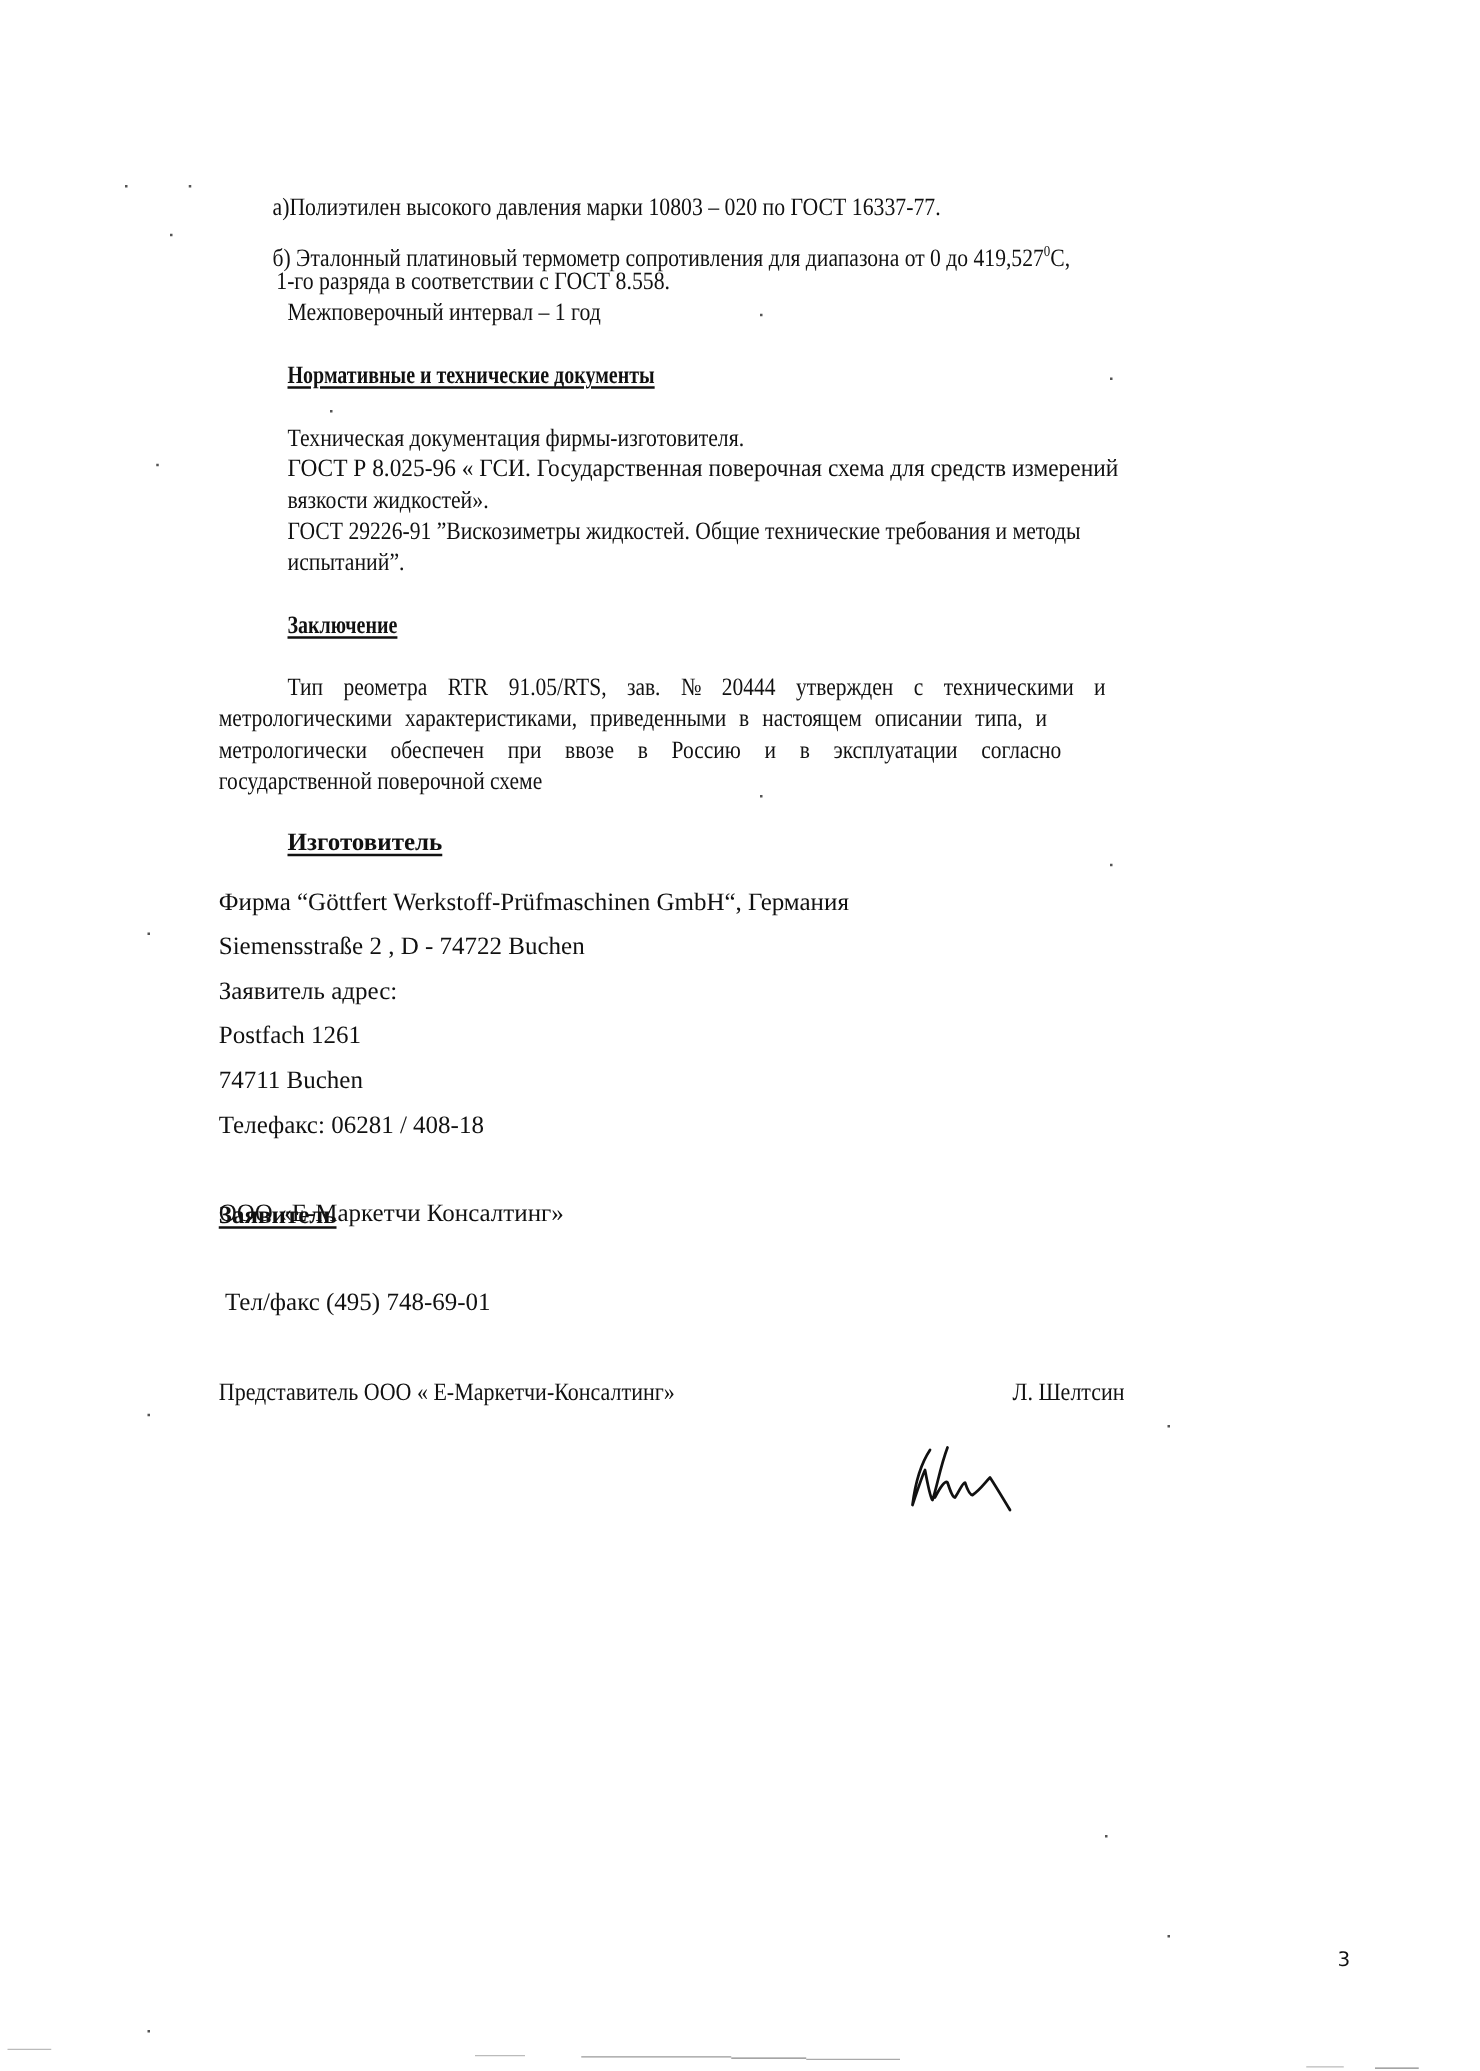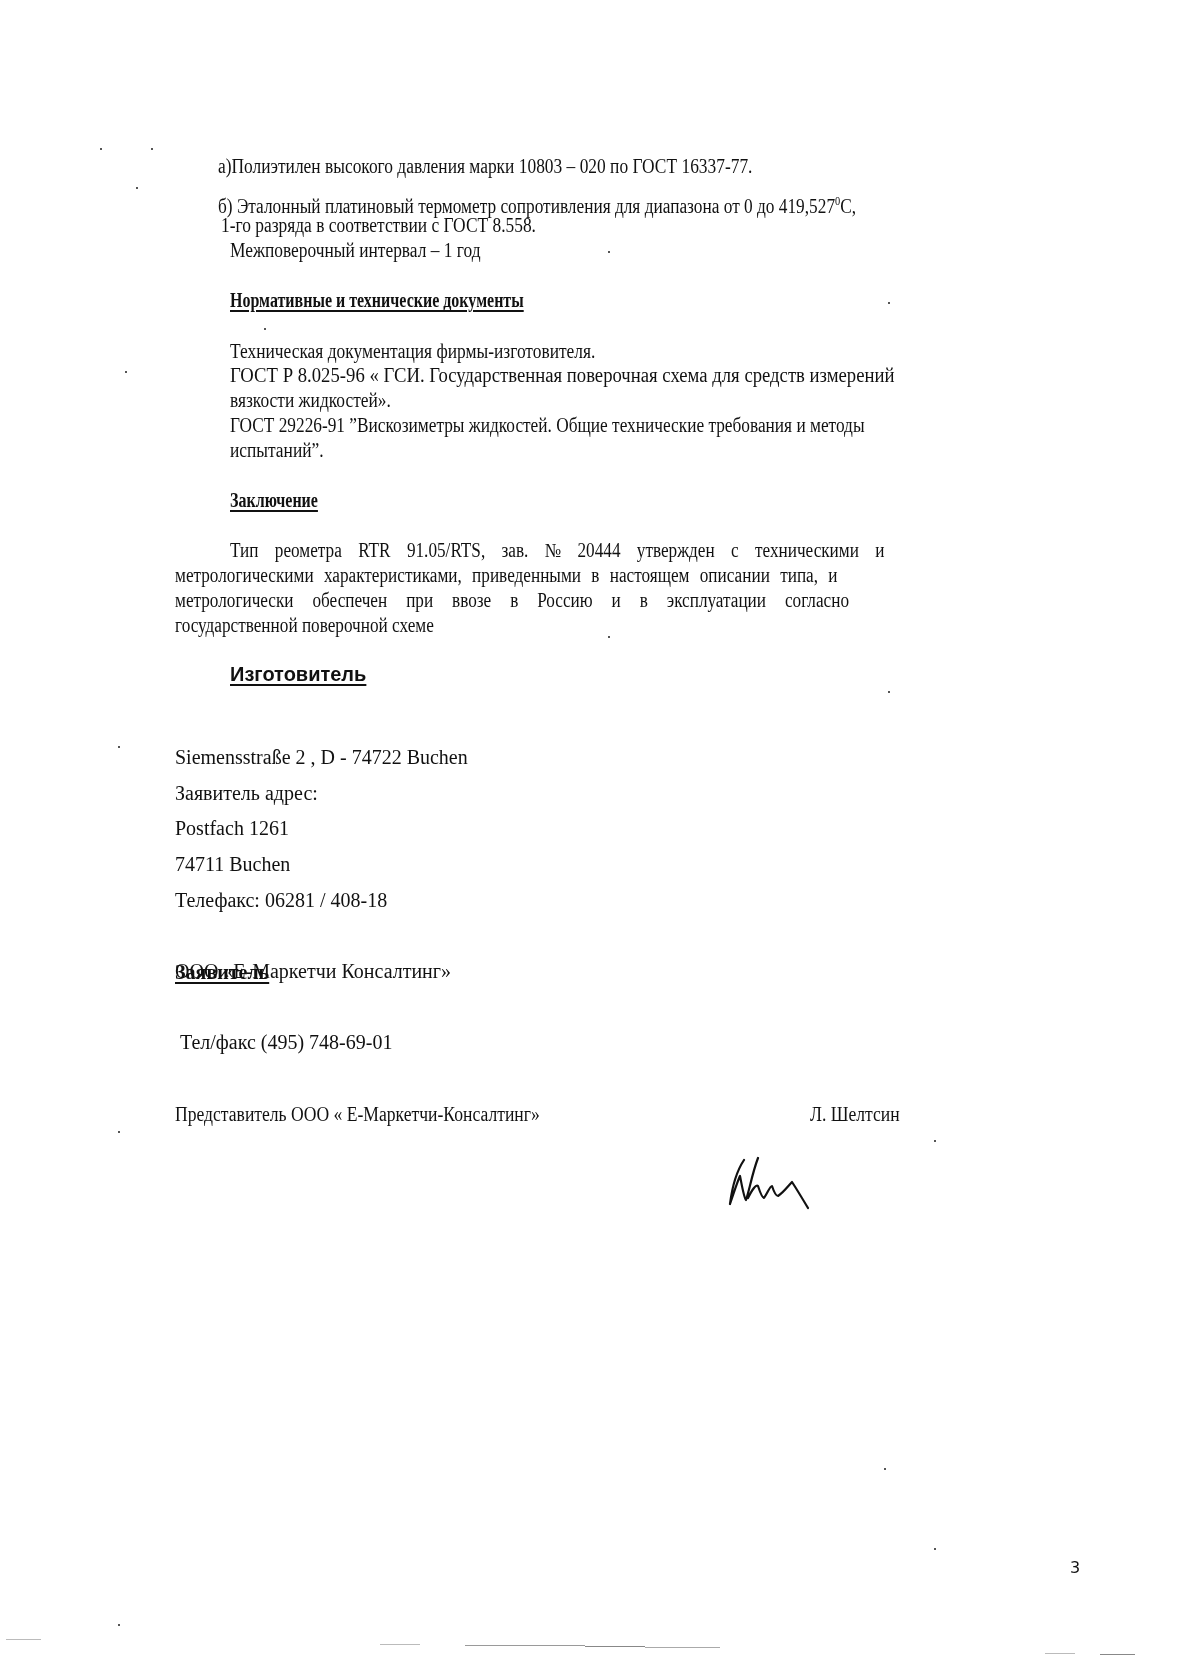--- a/index.html
+++ b/index.html
@@ -36,21 +36,22 @@
   <div class="ln cond" style="left:230px; top:402px; transform:scaleX(0.87);">испытаний”.</div>
 
   <div class="ln cond heading" style="left:230px; top:452px; transform:scaleX(0.80);">Заключение</div>
   <div class="ln cond" style="left:230px; top:502px; width:985px; display:flex; justify-content:space-between; transform:scaleX(0.86);">
       <span style="word-spacing:14px;">Тип реометра RTR 91.05/RTS, зав. № 20444 утвержден с техническими и</span>
     </div>
   <div class="ln cond" style="left:175px; top:527px; transform:scaleX(0.86); word-spacing:7px;">метрологическими характеристиками, приведенными в настоящем описании типа, и</div>
   <div class="ln cond" style="left:175px; top:552px; transform:scaleX(0.86); word-spacing:17px;">метрологически обеспечен при ввозе в Россию и в      эксплуатации согласно</div>
   <div class="ln cond" style="left:175px; top:577px; transform:scaleX(0.86);">государственной поверочной схеме</div>
 
-  <div class="ln heading" style="left:230px; top:626px; font-family:Liberation Sans, sans-serif;">Изготовитель</div>
+  <div class="ln heading" style="left:230px; top:626px; font-family:Liberation Serif, serif;">Изготовитель</div>
+  <div class="ln" style="left:175px; top:674px;">Фирма “Göttfert Werkstoff-Prüfmaschinen GmbH“, Германия</div>
   <div class="ln" style="left:175px; top:709px;font-family:Liberation Serif, serif;">Siemensstraße 2 , D - 74722 Buchen</div>
   <div class="ln" style="left:175px; top:745px;">Заявитель адрес:</div>
   <div class="ln" style="left:175px; top:780px;">Postfach 1261</div>
   <div class="ln" style="left:175px; top:816px;">74711 Buchen</div>
   <div class="ln" style="left:175px; top:852px;">Телефакс: 06281 / 408-18</div>
 
   <div class="ln heading" style="left:175px; top:924px;">Заявитель</div>
   <div class="ln" style="left:175px; top:923px;">ООО «Е-Маркетчи Консалтинг»</div>
   <div class="ln" style="left:175px; top:994px; white-space:pre;"> Тел/факс (495) 748-69-01</div>
 

